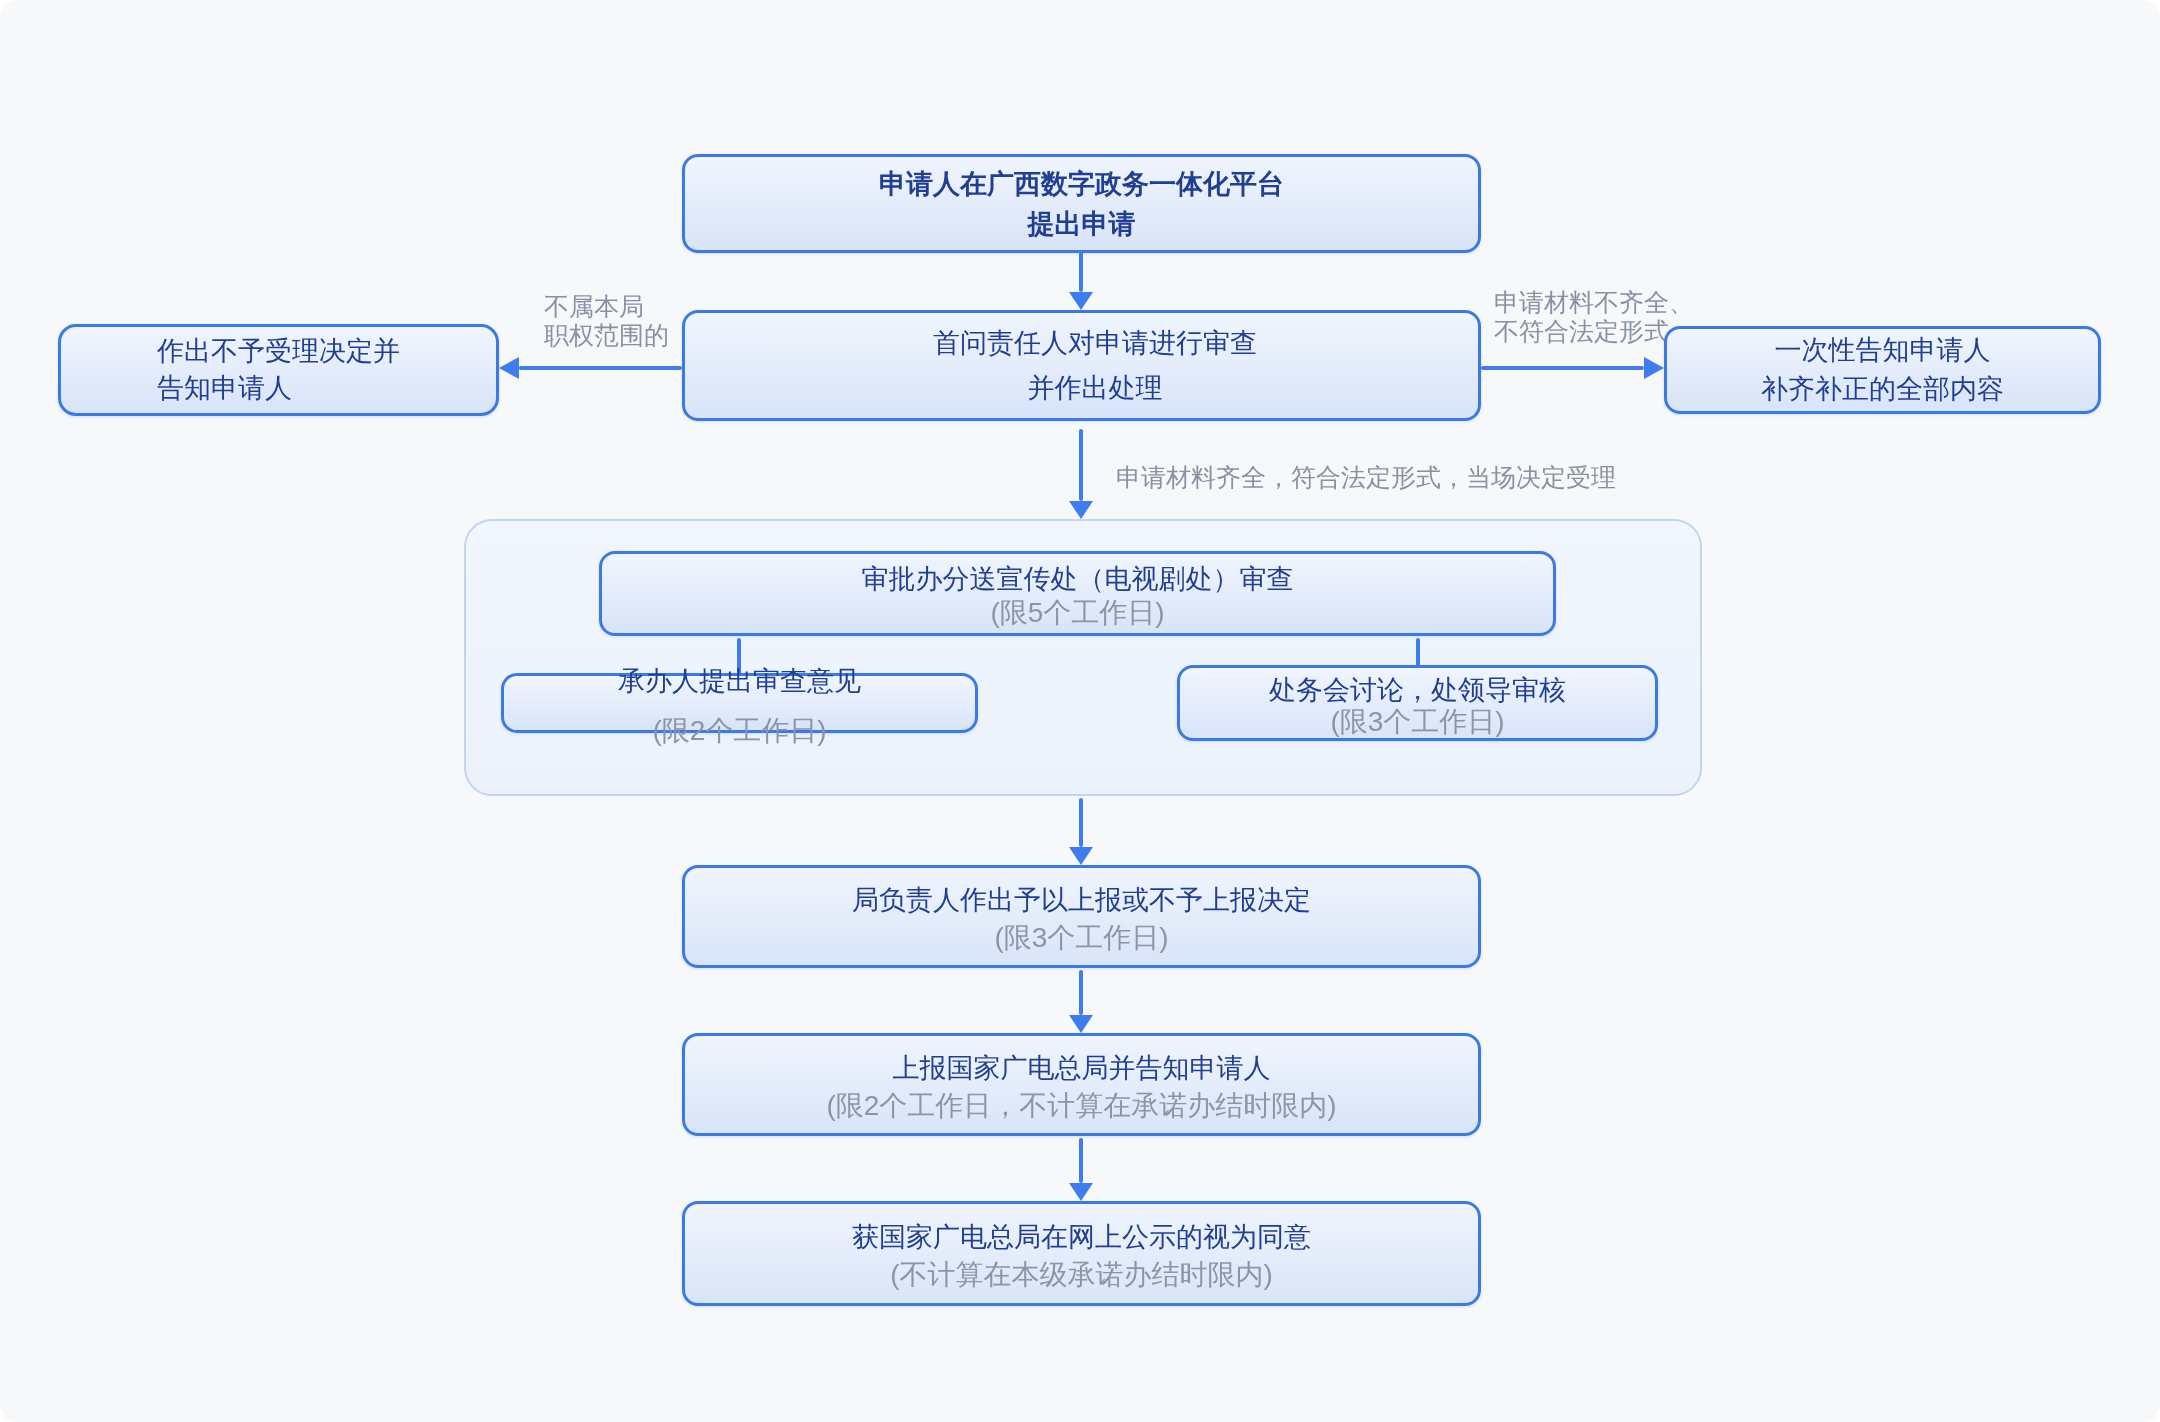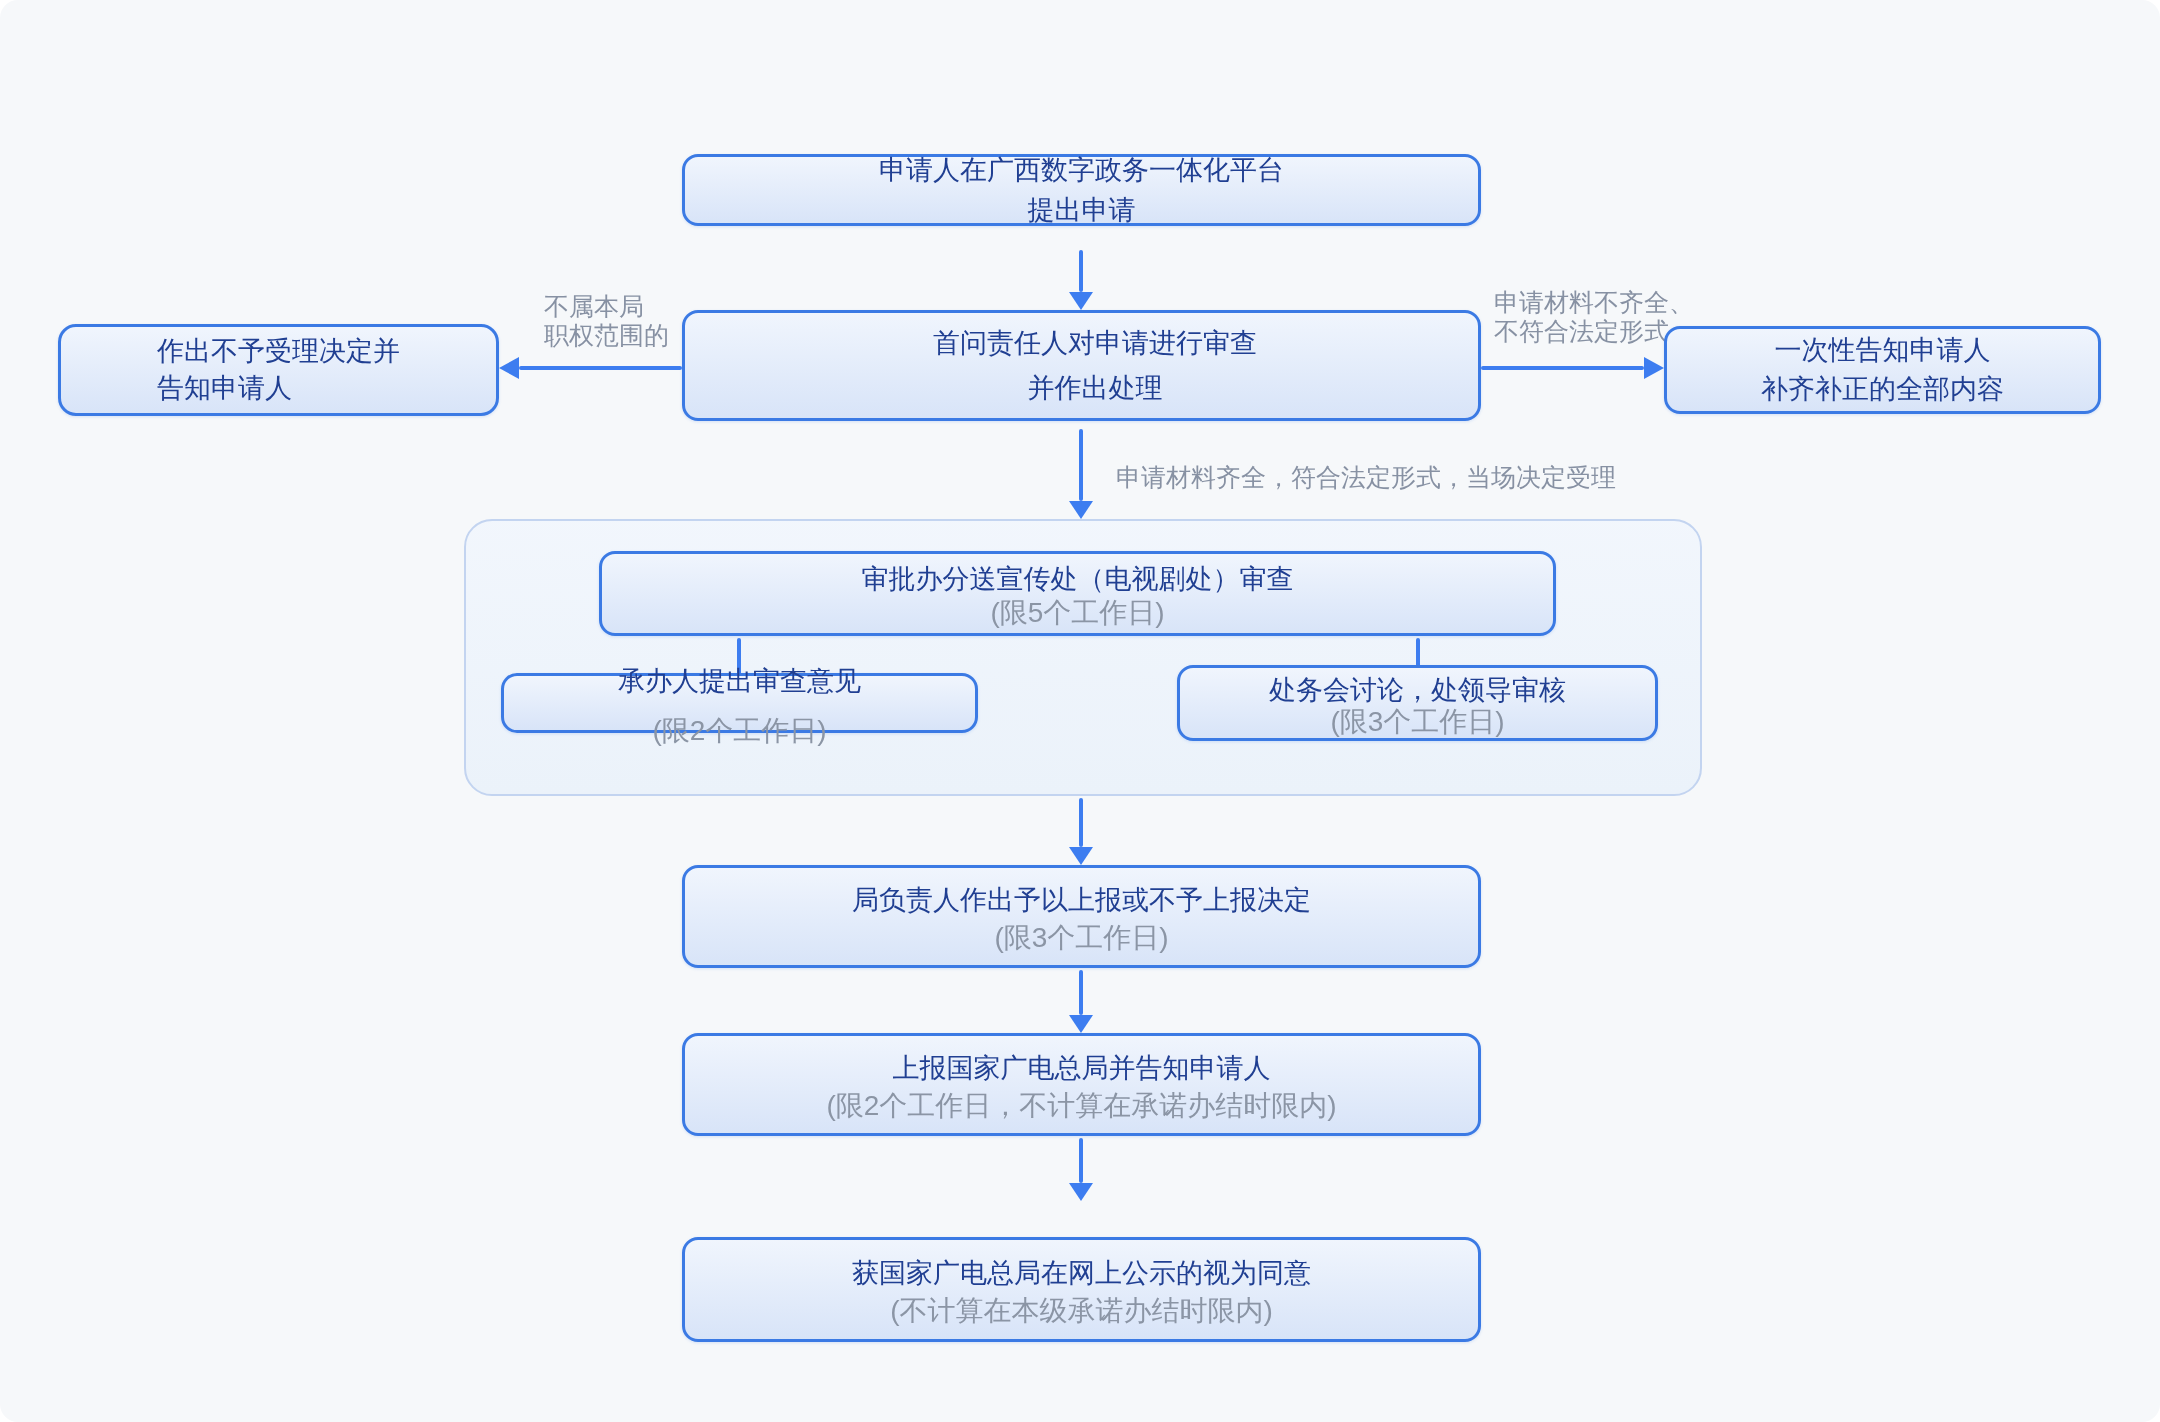--- a/index.html
+++ b/index.html
@@ -14,33 +14,33 @@
     border:3px solid #3b7ae4;border-radius:16px;
     background:linear-gradient(180deg,#f0f5fd 0%,#d8e4f8 100%);
     color:#203f92;
     display:flex;flex-direction:column;align-items:center;justify-content:center;
     text-align:center;font-size:27px;
     box-shadow:0 1px 3px rgba(59,122,228,0.18);
   }
   .node .title{line-height:36px;}
   .node .subtitle{font-size:28px;color:#8b95a5;margin-top:7px;line-height:26px;}
   .inner-left{text-align:left;}
-  #n-apply   {left:682px; top:154px; width:799px;height:72px; line-height:40px;}
+  #n-apply   {left:682px; top:154px; width:799px;height:99px; line-height:40px;font-weight:bold;}
   #n-review  {left:682px; top:310px; width:799px;height:111px;line-height:45px;padding-left:27px;}
   #n-reject  {left:58px;  top:324px; width:441px;height:92px; line-height:37px;border-radius:18px;}
   #n-notify  {left:1664px;top:326px; width:437px;height:88px; line-height:39px;}
   #n-dispatch{left:599px; top:551px; width:957px;height:85px;}
   #n-dispatch .subtitle{margin-top:3px;}
   #n-handler {left:501px; top:673px; width:477px;height:60px;justify-content:center;}
   #n-handler .subtitle{margin-top:19px;}
   #n-meeting {left:1177px;top:665px; width:481px;height:76px;}
   #n-meeting .subtitle{margin-top:1px;}
   #n-director{left:682px; top:865px; width:799px;height:103px;}
   #n-report  {left:682px; top:1033px;width:799px;height:103px;}
-  #n-publicity{left:682px;top:1201px;width:799px;height:105px;margin-top:36px;}
+  #n-publicity{left:682px;top:1201px;width:799px;height:105px;}
   
   #group{
     position:absolute;left:464px;top:519px;width:1238px;height:277px;
     box-sizing:border-box;border:2px solid #c3d4f0;border-radius:28px;
     background:linear-gradient(180deg,rgba(241,246,253,0.85),rgba(233,241,250,0.85));
   }
   
   .vline{position:absolute;width:4px;background:#3d7df0;border-radius:2px;}
   .hline{position:absolute;height:4px;background:#3d7df0;border-radius:2px;}
   .head-down{position:absolute;width:0;height:0;

